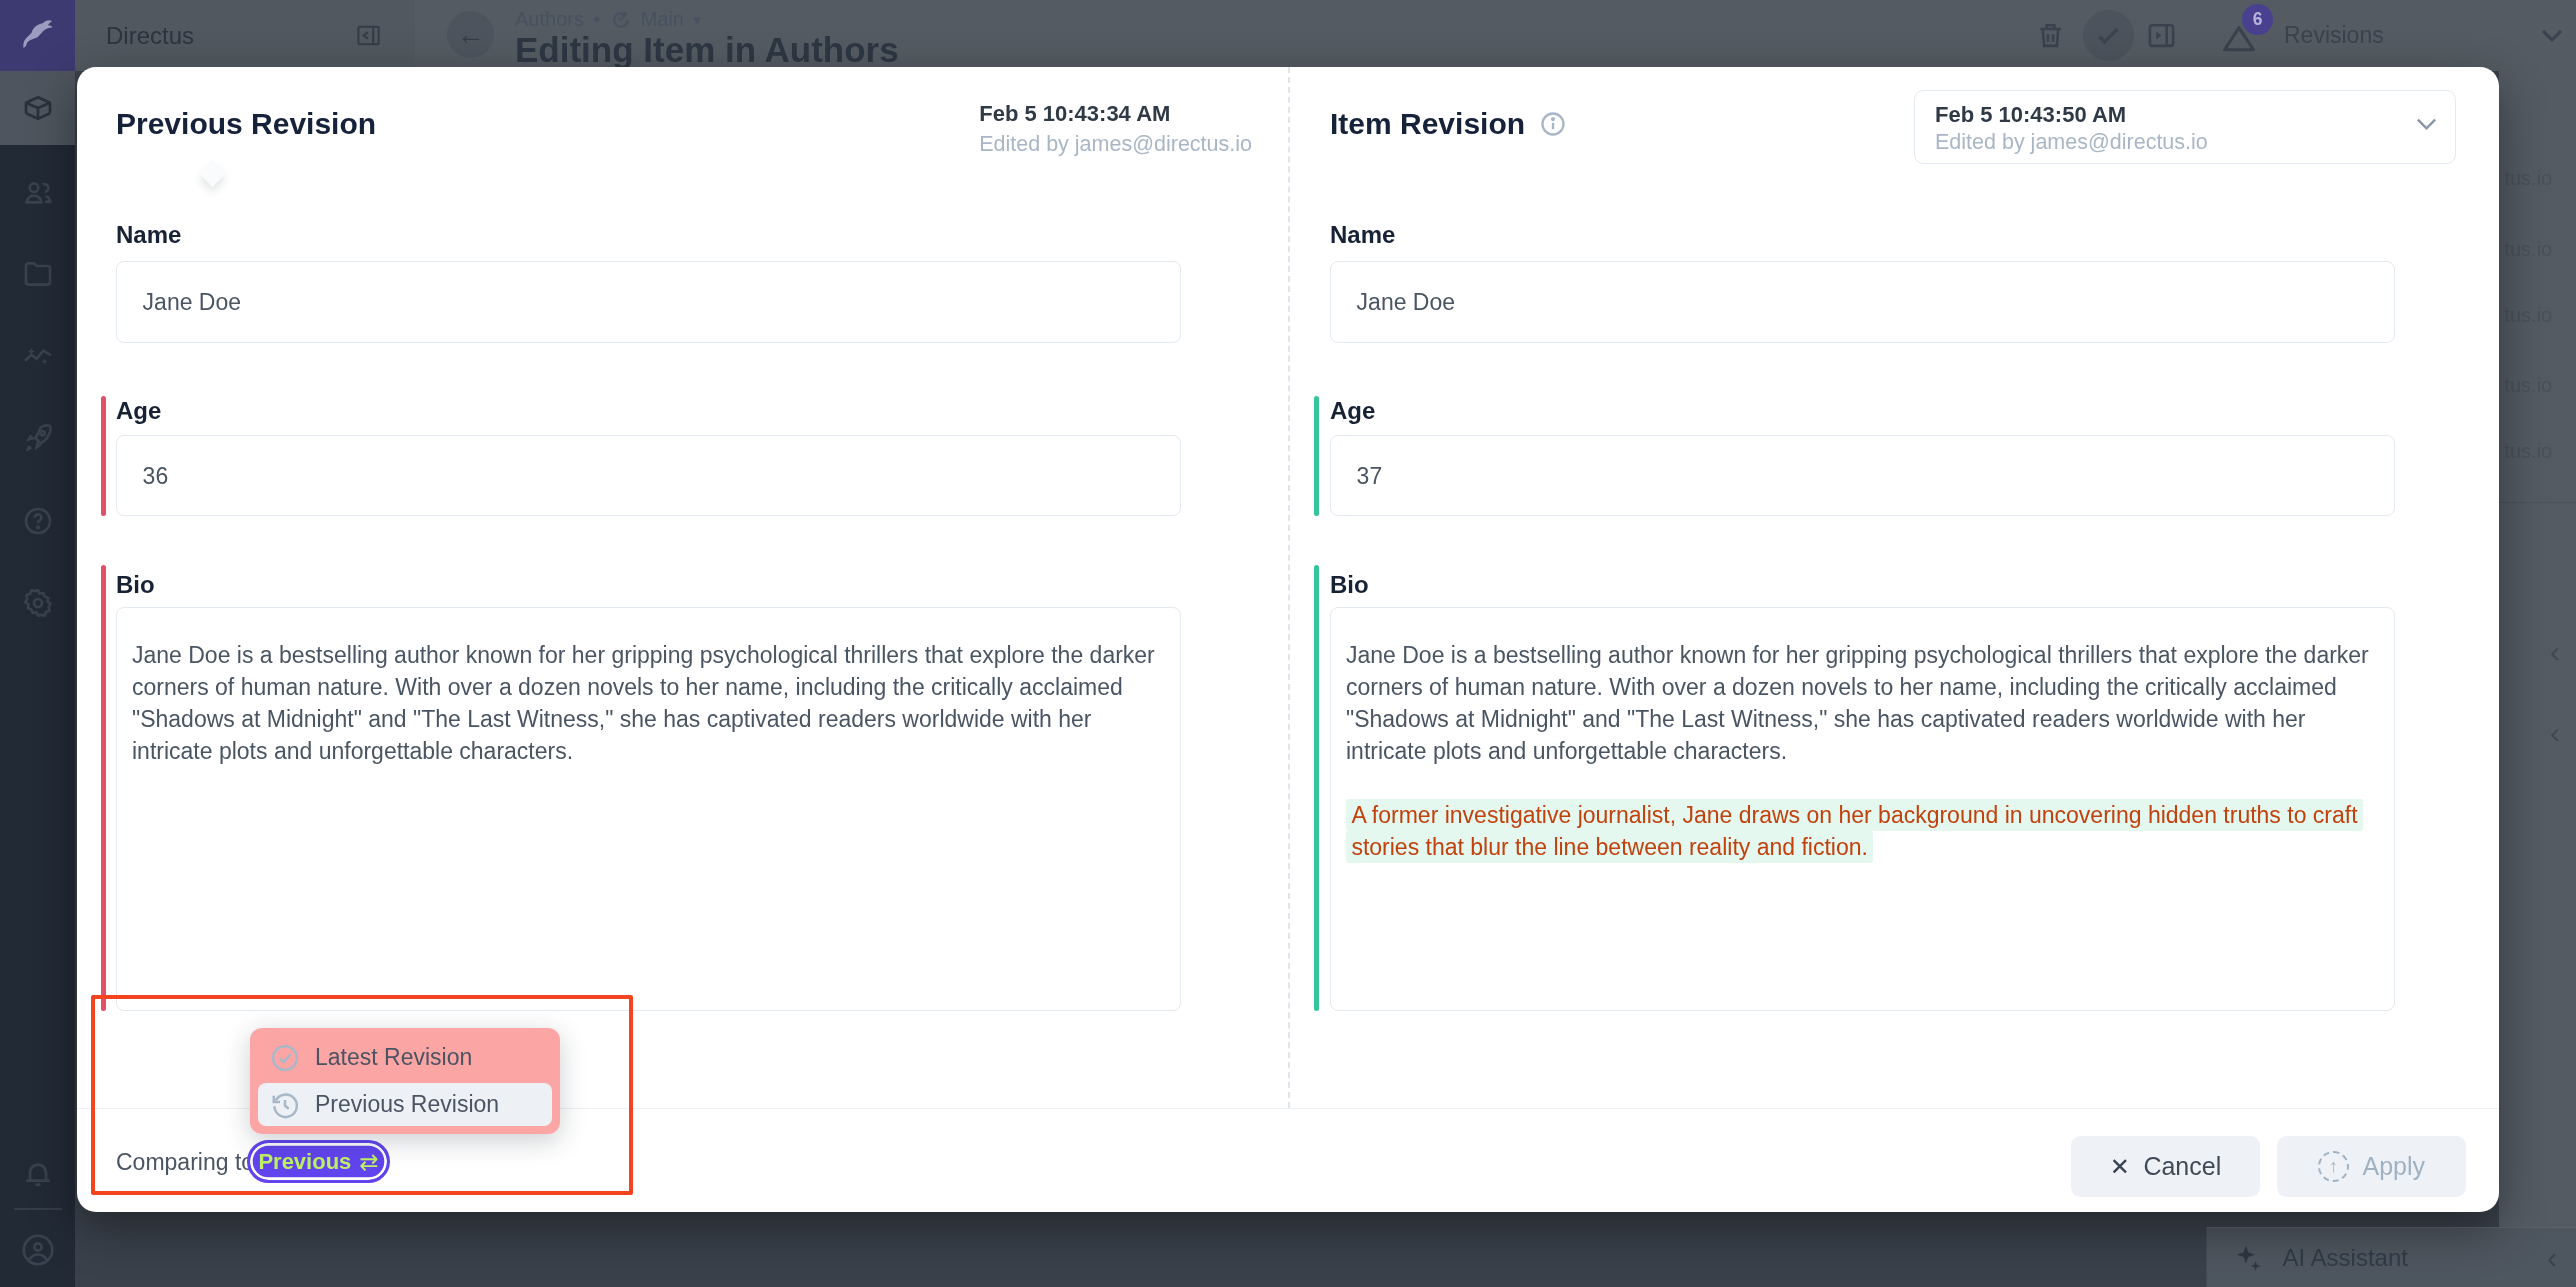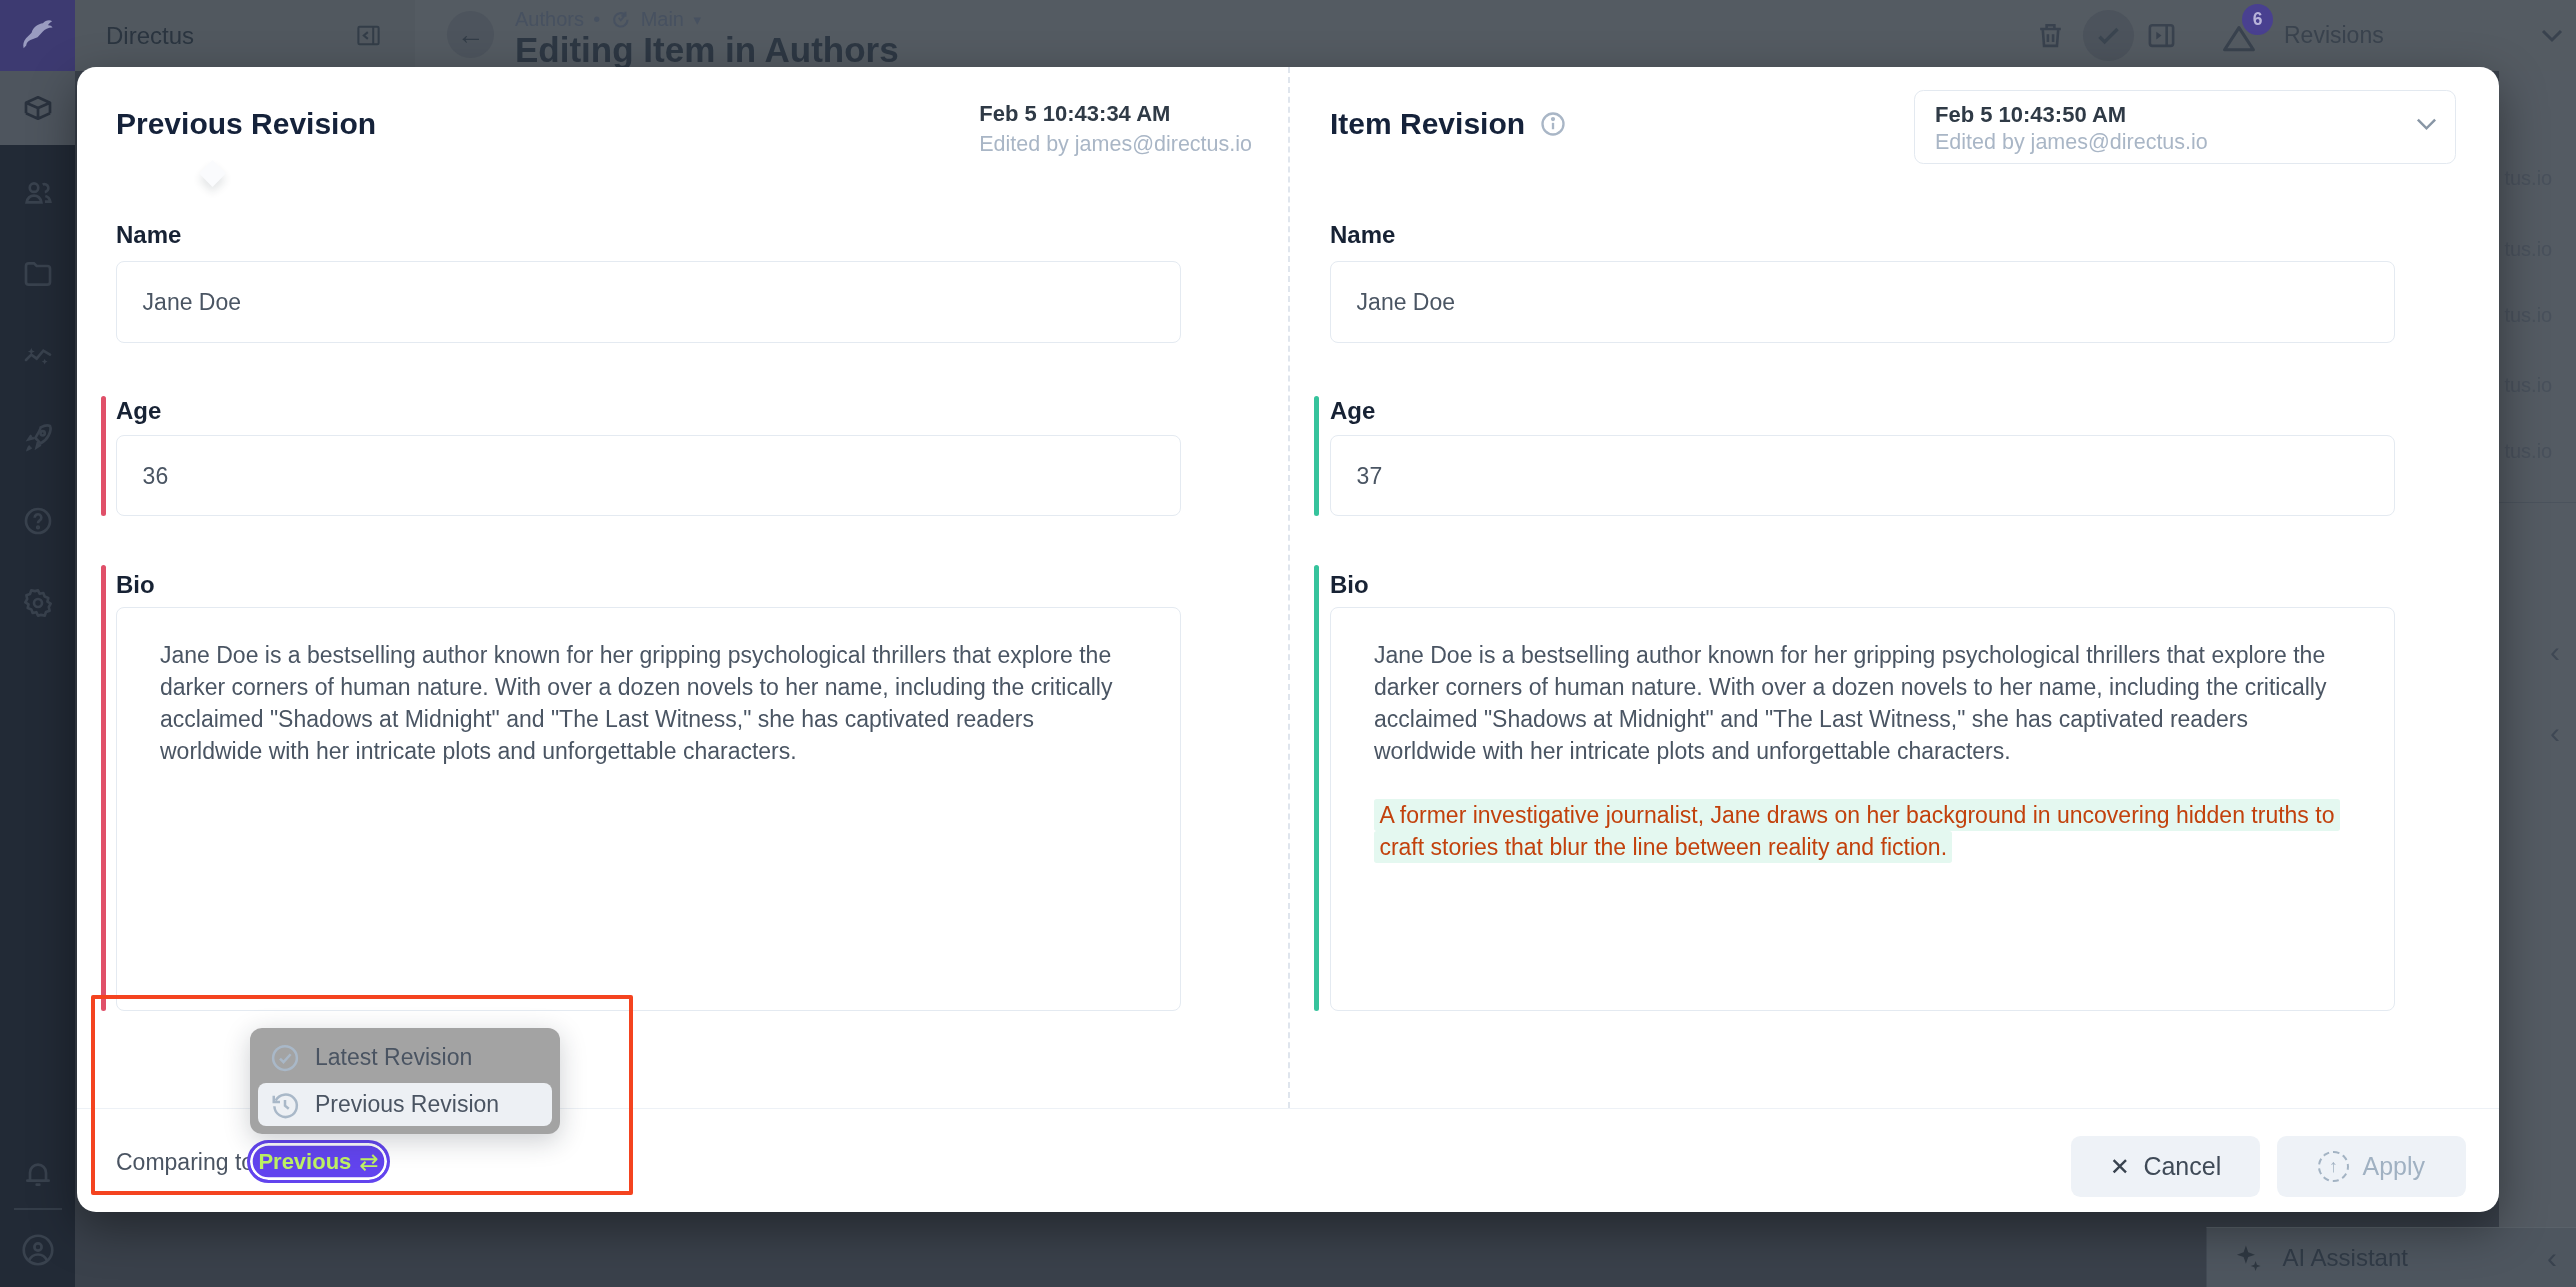--- a/index.html
+++ b/index.html
@@ -68,21 +68,21 @@
         border-radius:9.4px;}
   .sel-l1{position:absolute;left:20px;top:10.8px;font-size:22px;font-weight:600;color:#2f3a46;}
   .sel-l2{position:absolute;left:20px;top:39px;font-size:21.5px;color:#a9b6c6;}
   .sel-chev{position:absolute;right:17.5px;top:25.6px;color:#8896a5;}
 
   .field-label{position:absolute;font-size:24px;font-weight:600;color:#172234;}
   .field-box{position:absolute;background:#fff;border:1.3px solid #e4eaf1;border-radius:8px;}
   .field-text{position:absolute;left:25.6px;top:50%;transform:translateY(-50%);
         font-size:23px;color:#4a5563;}
   .chg-bar{position:absolute;width:5.4px;border-radius:2.7px;}
-  .bio-box{padding:31px 43px;font-size:23px;line-height:32px;color:#4a5563;}
+  .bio-box{padding:31px 15px;font-size:23px;line-height:32px;color:#4a5563;}
   .bio-added{margin-top:32px;}
   .added-span{padding:2.7px 5.4px;border-radius:2.7px;-webkit-box-decoration-break:clone;
         box-decoration-break:clone;}
 
   
   .comparing{position:absolute;left:39px;top:1082px;font-size:23px;color:#4a5462;}
   .cmp-btn{position:absolute;left:170px;top:1073px;width:143px;height:43px;border-radius:21.5px;
         border:3.4px solid #6244ee;background:#6244ee;
         box-shadow:inset 0 0 0 2.7px #ffffff;
         display:flex;align-items:center;justify-content:center;gap:8px;
@@ -92,21 +92,21 @@
         display:flex;align-items:center;justify-content:center;gap:13.5px;}
   .btn-cancel{left:1994px;}
   .btn-apply{left:2200px;}
   .btn-cancel .x{font-size:24px;color:#39434f;}
   .btn-cancel .lbl{font-size:25px;color:#3f4a57;font-weight:500;}
   .btn-apply .circ{width:31px;height:31px;border:2px dashed #a3b3c3;border-radius:50%;
         display:flex;align-items:center;justify-content:center;font-size:17.5px;color:#a3b3c3;font-weight:700;}
   .btn-apply .lbl{font-size:25px;color:#a0b1c2;font-weight:500;}
 
   
-  .popup{position:absolute;left:173px;top:961px;width:310px;height:106px;background:#a3a3a3;
+  .popup{position:absolute;left:173px;top:961px;width:310px;height:106px;background:#fca5a5;
         border-radius:12px;box-shadow:0 6.7px 27px rgba(28,38,50,.22);z-index:30;}
   .popup-caret{position:absolute;left:126px;top:97px;width:19px;height:19px;background:#fafbfd;
         transform:rotate(45deg);box-shadow:4px 4px 8px rgba(28,38,50,.12);z-index:29;}
   .menu-row{position:absolute;left:8px;width:294px;height:43px;border-radius:8px;
         display:flex;align-items:center;gap:15px;padding-left:12px;color:#a9b8c8;}
   .menu-row .mlabel{font-size:23px;color:#4a5462;}
   .row-sel{background:#edf0f4;}
 
   
   .anno-rect{position:absolute;left:13.5px;top:928px;width:542px;height:200px;

